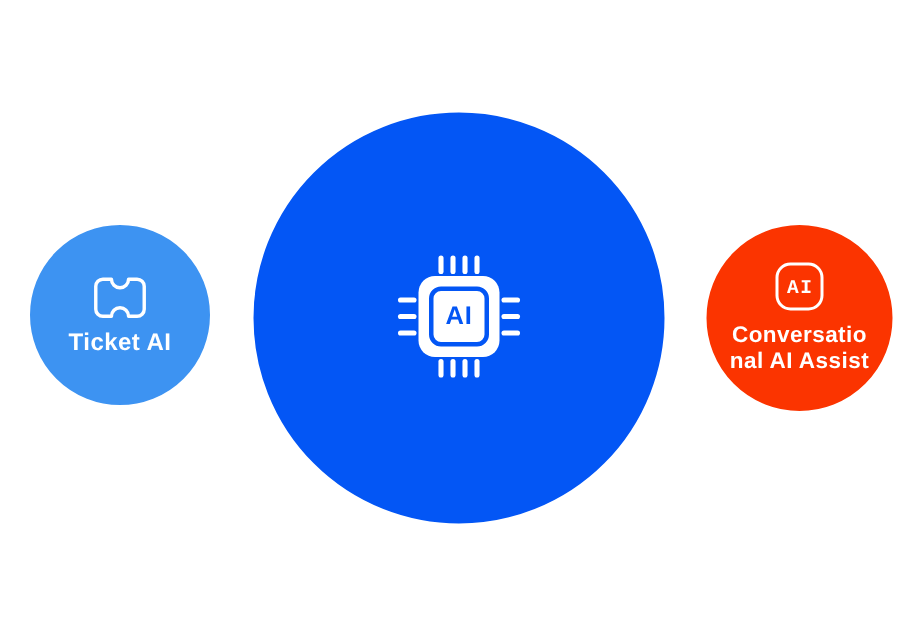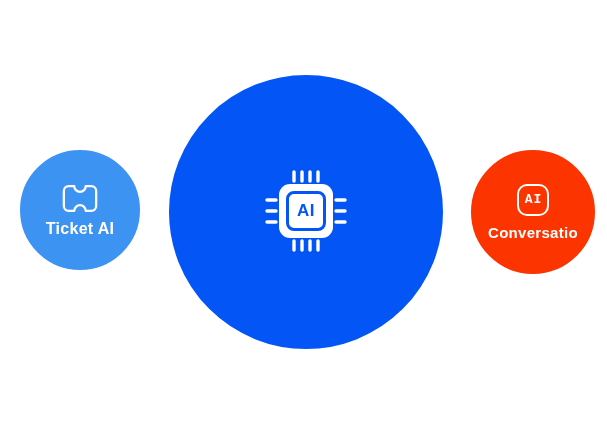--- a/index.html
+++ b/index.html
@@ -94,16 +94,17 @@
     </svg>
     <div class="chip-text">AI</div>
   </div>
 
   <div class="node node-right">
     <div class="badge-icon">
       <span class="badge-text">AI</span>
     </div>
     <div class="node-label">
       <span>Conversatio</span>
+      <span>nal AI Assist</span>
     </div>
   </div>
 
 </div>
 
 </body></html>

